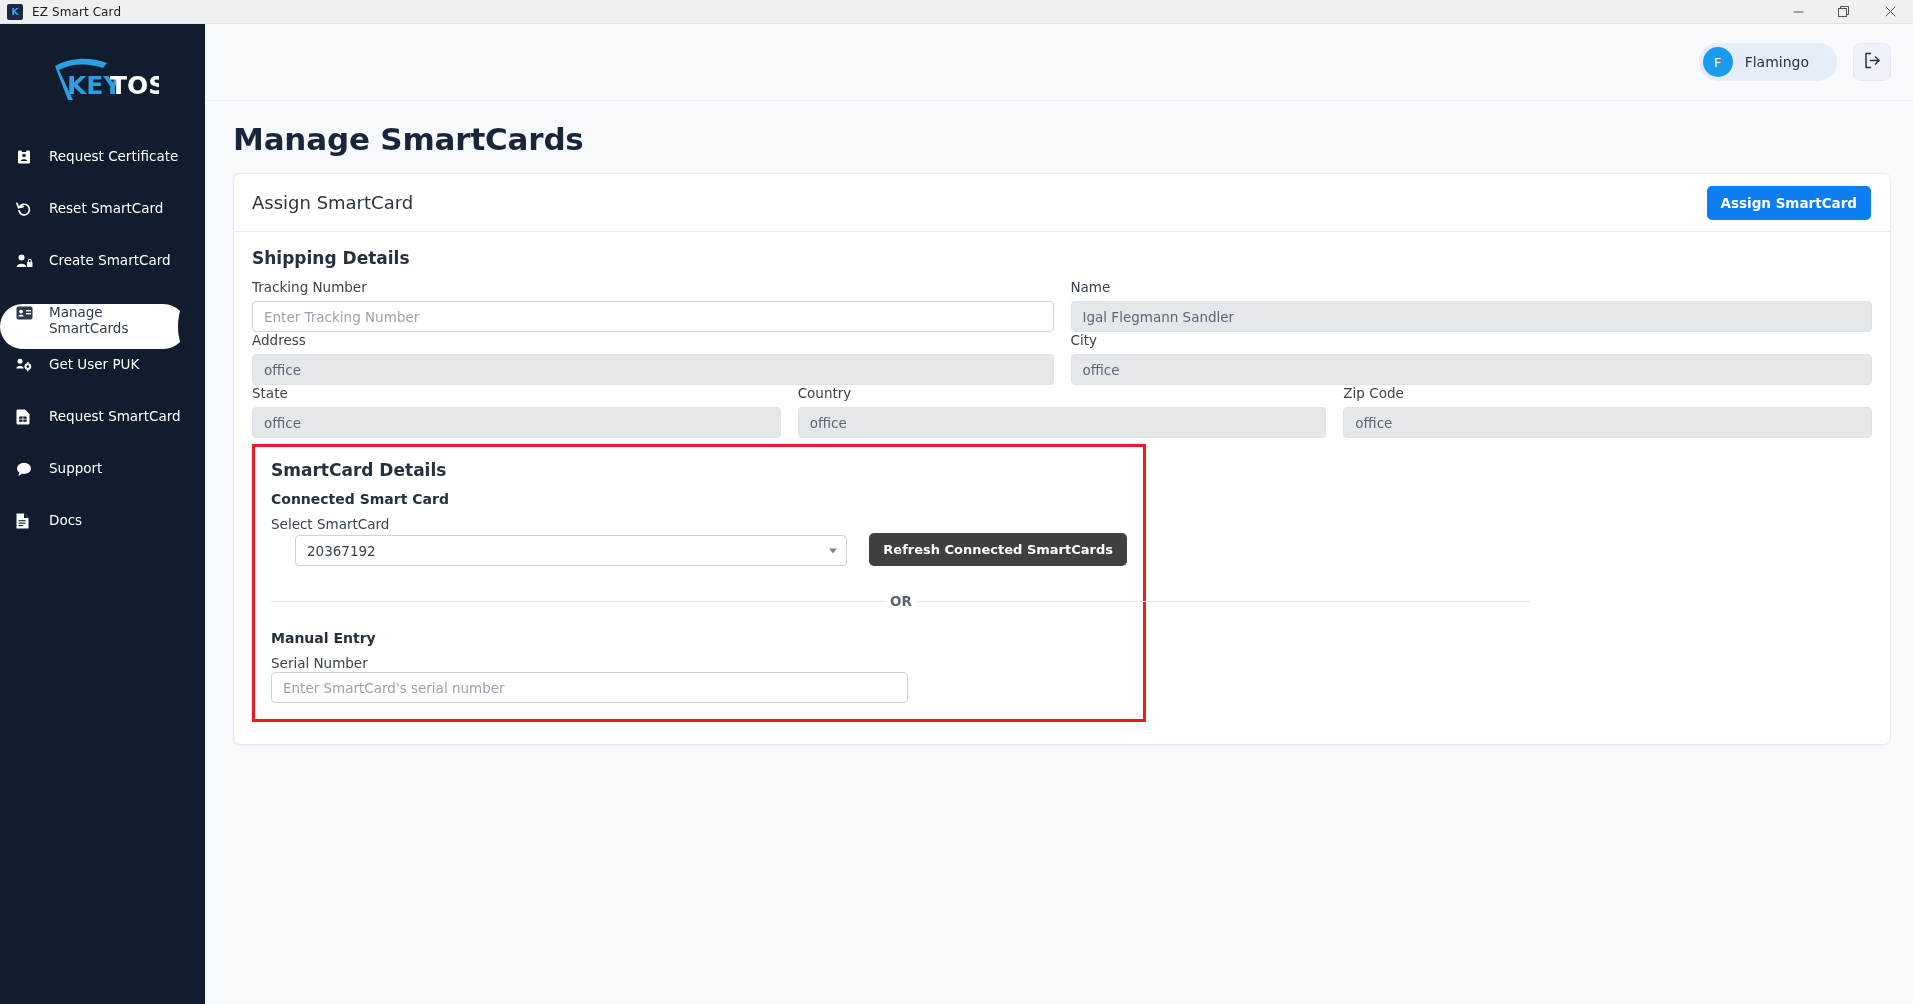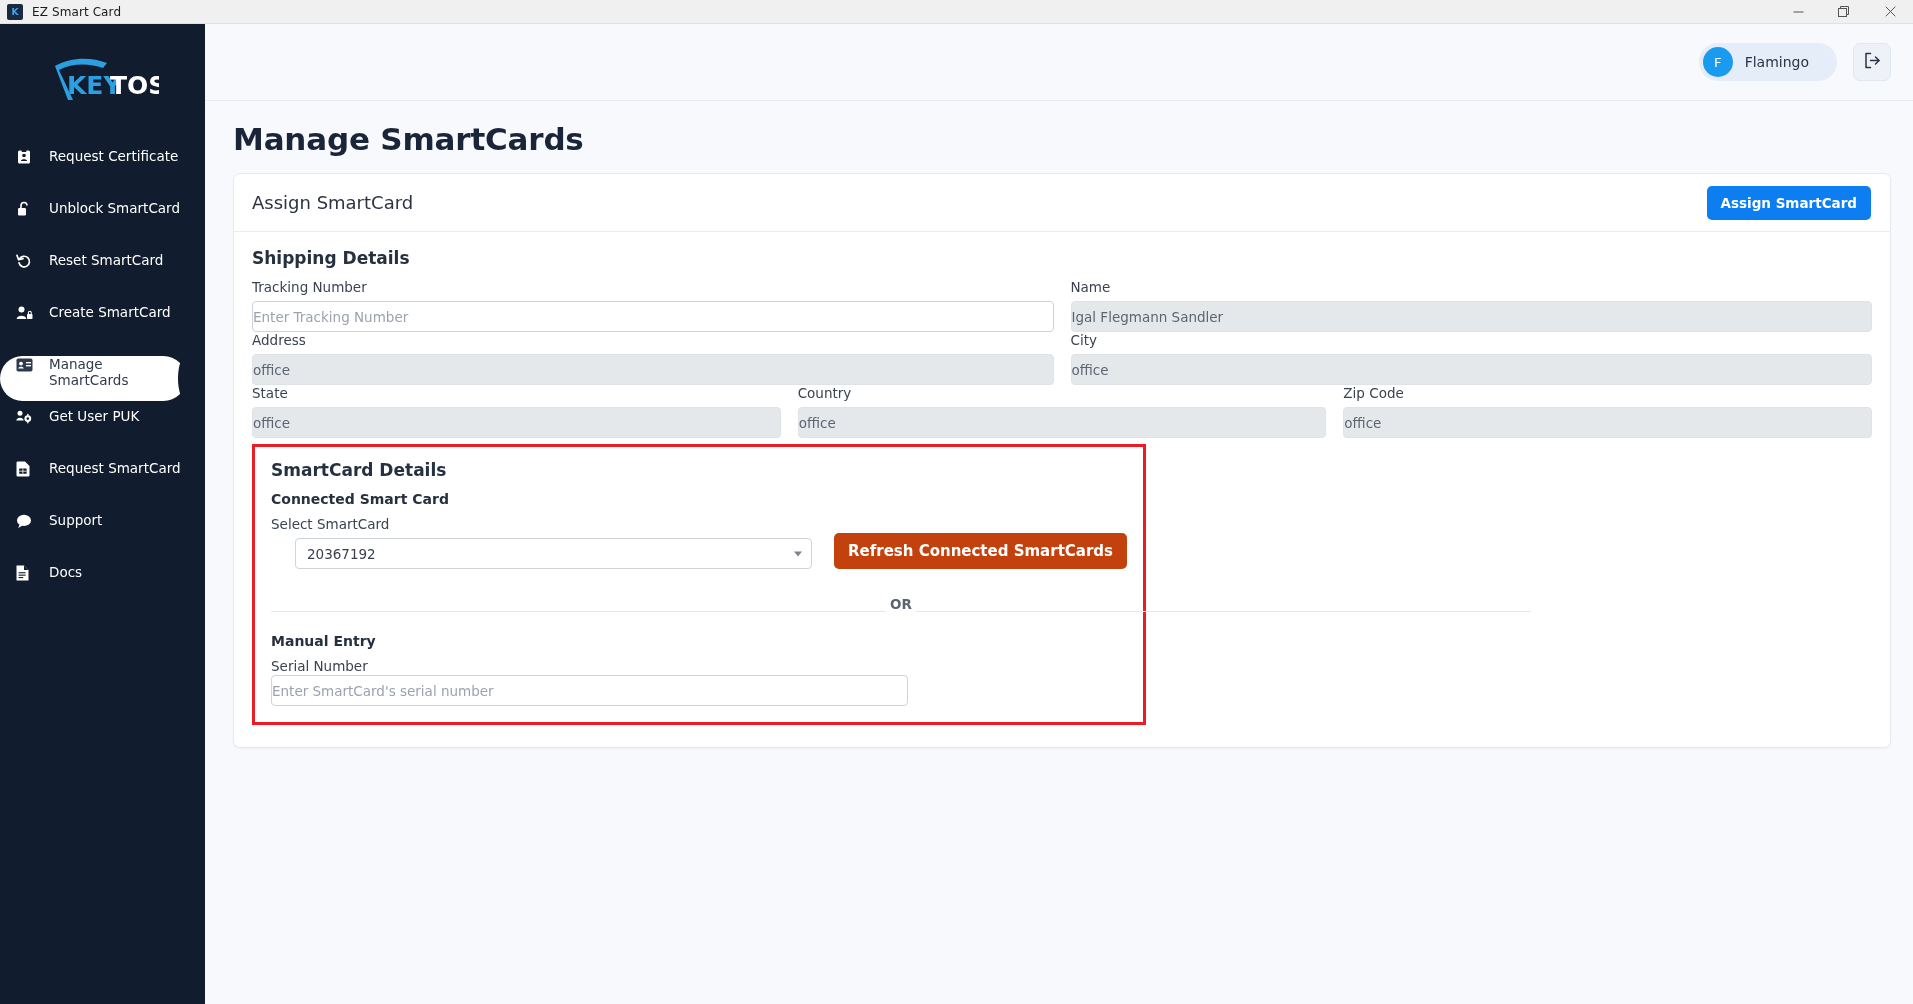--- a/index.html
+++ b/index.html
@@ -160,21 +160,21 @@
   .field-label {
     font-size: 13.5px; color: #3a4352; margin-bottom: 6px;
   }
   .input {
     height: 31px;
     border: 1px solid #ced4da;
     border-radius: 4px;
     background: #ffffff;
     font-size: 13.5px;
     color: #394150;
-    padding: 0 0;
+    padding: 0 11px;
     font-family: inherit;
     width: 100%;
   }
   .input::placeholder { color: #9aa3b0; }
   .input.disabled {
     background: #e5e8eb;
     border-color: #dfe3e7;
     color: #5d6573;
   }
 
@@ -203,27 +203,27 @@
   }
   .select-caret {
     position: absolute; right: 10px; top: 50%;
     transform: translateY(-50%);
     width: 0; height: 0;
     border-left: 4.5px solid transparent;
     border-right: 4.5px solid transparent;
     border-top: 5.5px solid #7b8492;
   }
   .btn-refresh {
-    background: #c2410c; color: #fff; border: none; border-radius: 5px;
-    font-size: 15px; font-weight: bold;
+    background: #404040; color: #fff; border: none; border-radius: 5px;
+    font-size: 13px; font-weight: bold;
     padding: 9px 14px; font-family: inherit; white-space: nowrap;
   }
 
   .or-divider {
-    display: flex; align-items: flex-end; gap: 4px;
+    display: flex; align-items: center; gap: 4px;
     margin: 27px 0 21px 0;
     width: 1260px;
   }
   .or-line { flex: 1; height: 1px; background: #e4e7eb; }
   .or-text { font-size: 13.5px; font-weight: bold; color: #5b6372; }
   .or-divider .or-left { flex: 1 1 auto; }
 
   .serial-input-wrap { width: 637px; }
 </style>
 </head>
@@ -271,29 +271,20 @@
           <svg width="16" height="16" viewBox="0 0 16 16" fill="#fff">
             <rect x="2" y="1.5" width="12" height="13" rx="1.5"></rect>
             <rect x="5.5" y="0" width="5" height="3" rx="1" fill="#111c2e"></rect>
             <circle cx="8" cy="6.5" r="1.8" fill="#111c2e"></circle>
             <path d="M4.8 12 C5.3 9.6 10.7 9.6 11.2 12 Z" fill="#111c2e"></path>
           </svg>
         </span>
         <span>Request Certificate</span>
       </div>
 
-      <div class="nav-item">
-        <span class="ni-icon">
-          <svg width="16" height="16" viewBox="0 0 16 16" fill="#fff">
-            <path d="M5 7 V4.5 a3 3 0 0 1 6 0" fill="none" stroke="#fff" stroke-width="1.6"></path>
-            <rect x="2" y="7" width="8" height="7.5" rx="1.2"></rect>
-          </svg>
-        </span>
-        <span>Unblock SmartCard</span>
-      </div>
 
       <div class="nav-item">
         <span class="ni-icon">
           <svg width="16" height="16" viewBox="0 0 16 16">
             <path d="M3.4 6.2 A5.3 5.3 0 1 1 3 9.8" fill="none" stroke="#fff" stroke-width="1.7" stroke-linecap="round"></path>
             <polyline points="1,2.4 2.6,6.8 7,5.6" fill="none" stroke="#fff" stroke-width="1.7" stroke-linecap="round" stroke-linejoin="round"></polyline>
           </svg>
         </span>
         <span>Reset SmartCard</span>
       </div>

